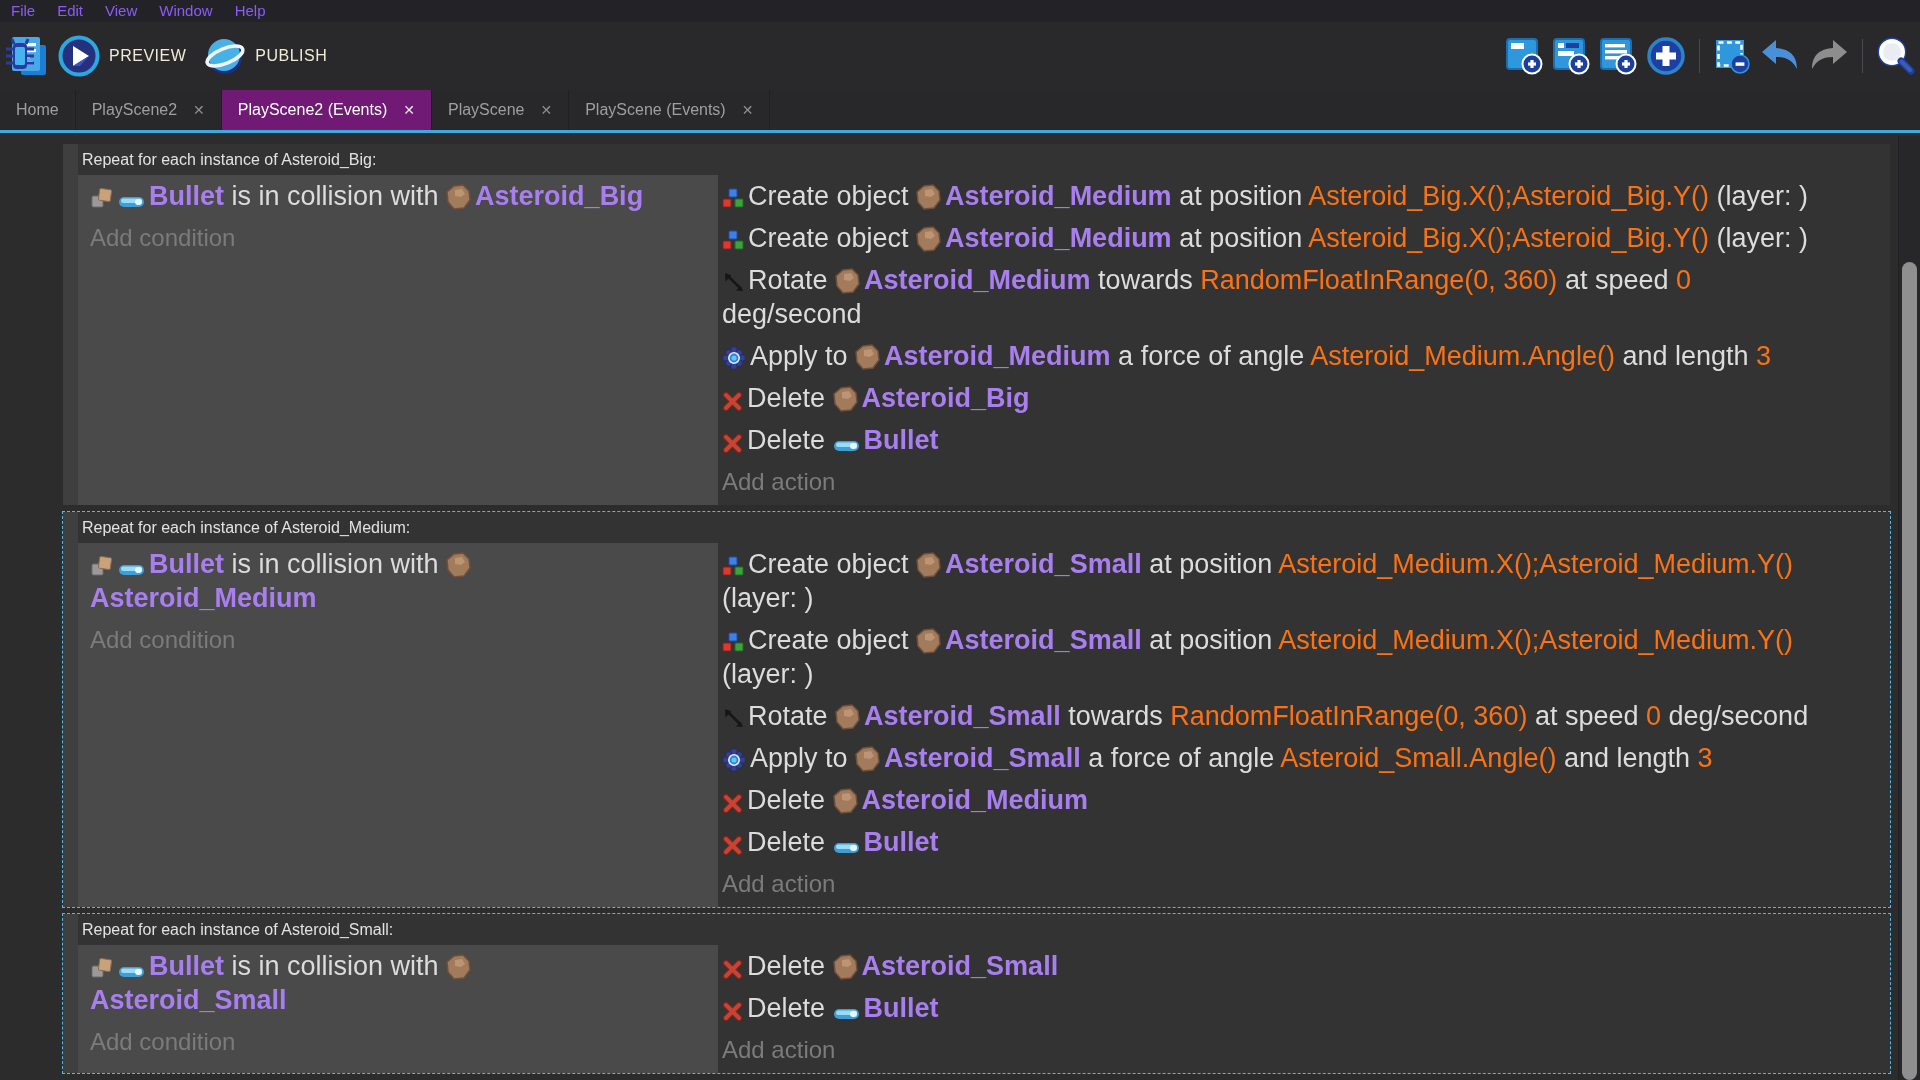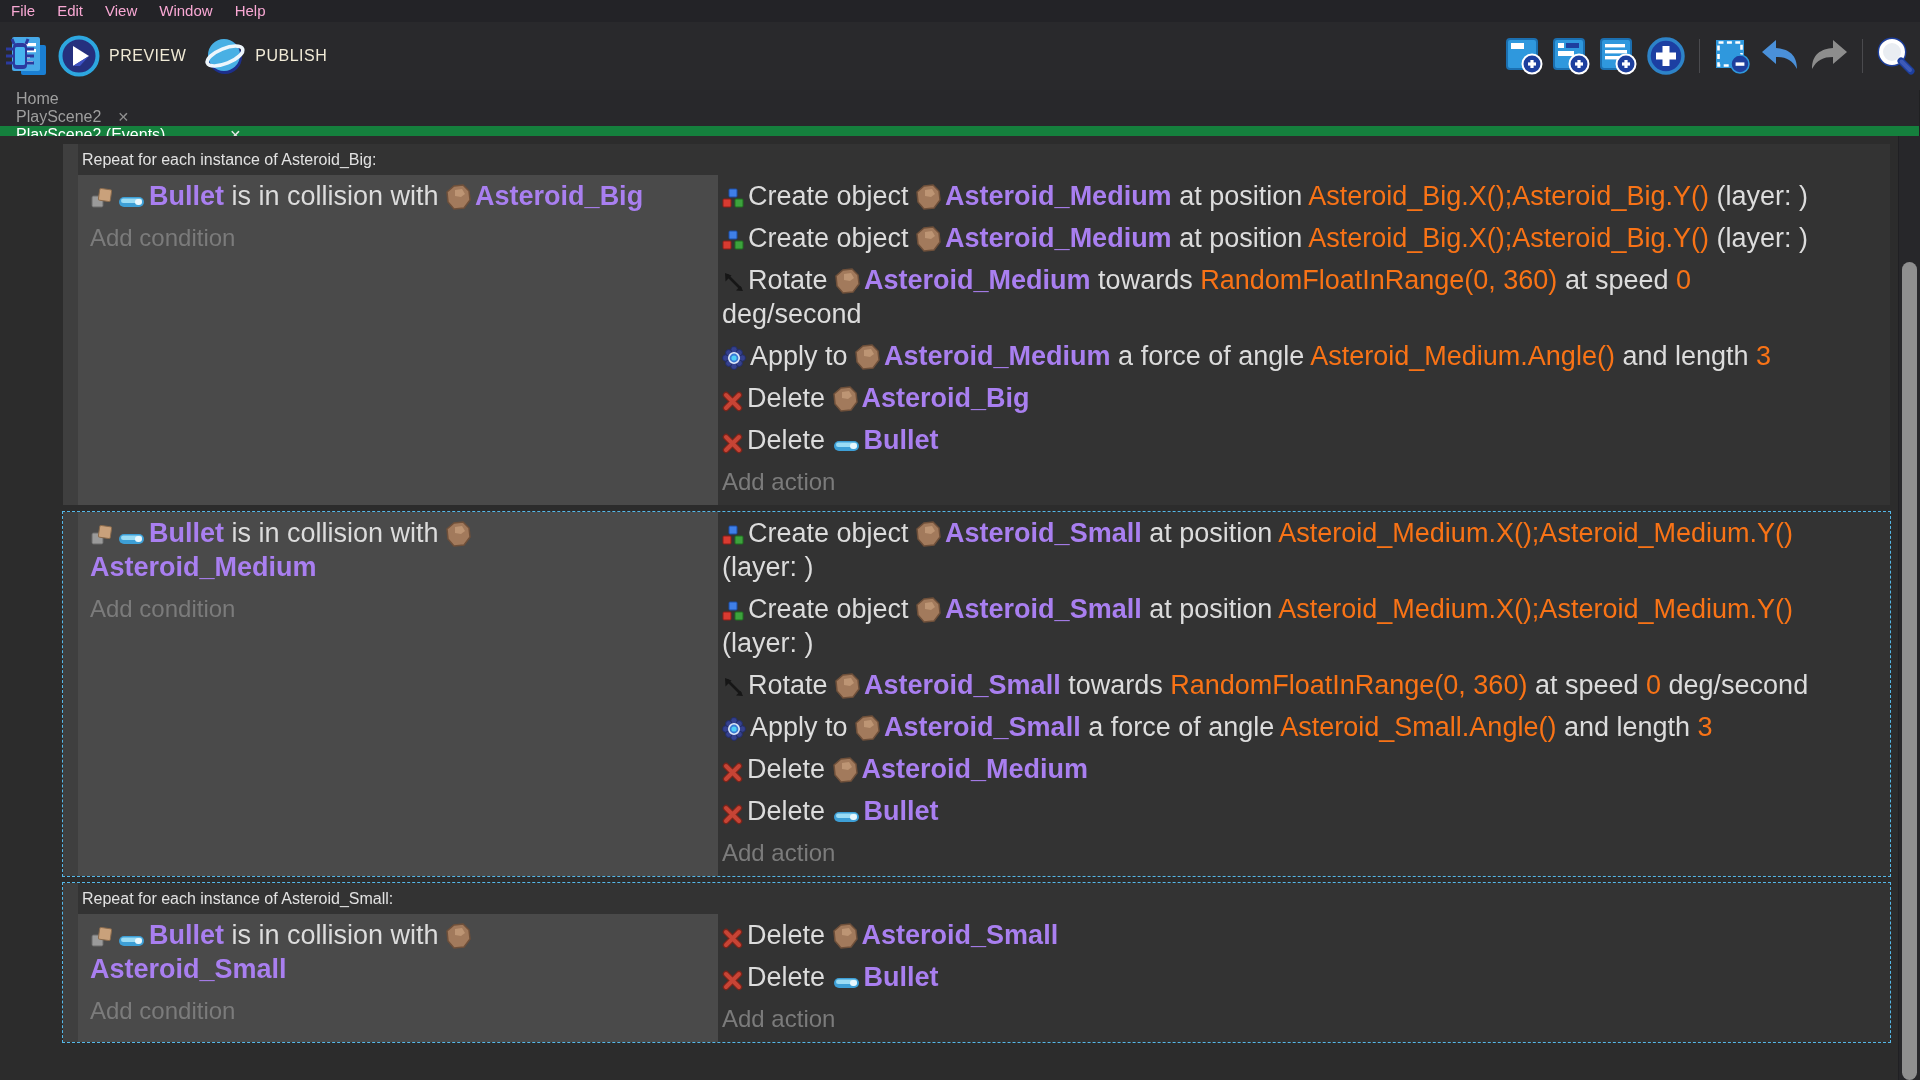--- a/index.html
+++ b/index.html
@@ -1,38 +1,38 @@
 <!DOCTYPE html>
 <html><head>
 <meta charset="utf-8">
 <style>
   * { margin:0; padding:0; box-sizing:border-box; }
   html,body { width:1920px; height:1080px; overflow:hidden; background:#2c2c2c;
               font-family:"Liberation Sans", sans-serif; }
 
   
   .menubar { height:22px; background:#232327; display:flex; align-items:center; }
-  .menu-item { color:#f9a8d4; font-size:15px; line-height:22px; padding:0 11px; cursor:default; }
+  .menu-item { color:#8b5cf6; font-size:15px; line-height:22px; padding:0 11px; cursor:default; }
 
   
   .toolbar { height:68px; background:#29292c; position:relative; }
   .tb-left { position:absolute; left:8px; top:11px; }
   .tb-center { position:absolute; left:0; right:0; top:0; height:68px;
                display:flex; align-items:center; gap:18px; }
   .tb-btn { display:flex; align-items:center; gap:9px; cursor:pointer; }
   .tb-label { color:#f0ead6; font-size:16px; letter-spacing:0.5px; }
   .tb-right { position:absolute; right:4px; top:0; height:68px; display:flex; align-items:center; gap:9px; }
   .tb-sep { width:1px; height:34px; background:#4a4a4e; margin:0 4px; }
   .tb-icon { display:flex; align-items:center; justify-content:center; cursor:pointer; }
 
   
-  .tabbar { height:43px; background:#28282b; border-bottom:3px solid #3fa9dc; display:flex;flex-direction:column; }
+  .tabbar { height:43px; background:#28282b; border-bottom:3px solid #3fa9dc; display:flex; }
   .tab { height:40px; display:flex; align-items:center; padding:0 16px; font-size:16px;
          color:#9f9f9f; border-right:1px solid #202022; cursor:pointer; white-space:nowrap; }
-  .tab.active { background:#15803d; color:#ffffff;gap:48px; }
+  .tab.active { background:#701a75; color:#ffffff; }
   .tab .close { margin-left:16px; font-size:14px; color:#8f8f8f; cursor:pointer; }
   .tab.active .close { color:#e8e8e8; }
 
   
   .events-area { position:absolute; top:136px; left:0; right:22px; bottom:0;
                  background:#2c2c2c; padding-top:7px; overflow:hidden; }
   .scroll-track { position:absolute; top:136px; right:0; bottom:0; width:22px;
                   background:#27272a; border-left:1px solid #202023; }
   .scroll-thumb { position:absolute; top:126px; bottom:0; left:3px; width:15px;
                   background:#8f8f8f; border-radius:8px; }
@@ -282,20 +282,21 @@
                   <rect x="17" y="5" width="7" height="6" rx="3" fill="#e8f7fd"></rect>
                 </svg></span><span class="seg-obj">Bullet</span></div>
             <div class="add-btn">Add action</div>
           </div>
         </div>
       </div>
     </div>
     <div class="event selected">
       <div class="gutter"></div>
       <div class="ev-body">
+        <div class="ev-header">Repeat for each instance of Asteroid_Medium:</div>
         <div class="ev-content">
           <div class="conditions">
             <div class="instr"><span class="icon"><svg width="24" height="24" viewBox="0 0 24 24">
                   <rect x="2" y="10" width="11" height="11" rx="1.5" fill="#9a9a9a" stroke="#6b6b6b"></rect>
                   <rect x="9" y="3" width="12" height="12" rx="1.5" fill="#c9a17b" stroke="#8a6b4d" transform="rotate(8 15 9)"></rect>
                 </svg></span><span class="icon"><svg width="27" height="16" viewBox="0 0 27 16">
                   <rect x="1" y="3" width="25" height="10" rx="5" fill="#3d9fd6"></rect>
                   <rect x="3" y="4.5" width="21" height="4.5" rx="2.2" fill="#9adcf5"></rect>
                   <rect x="17" y="5" width="7" height="6" rx="3" fill="#e8f7fd"></rect>
                 </svg></span><span class="seg-obj">Bullet</span><span class="seg-text"> is in collision with </span><span class="icon"><svg width="25" height="26" viewBox="0 0 25 26">

